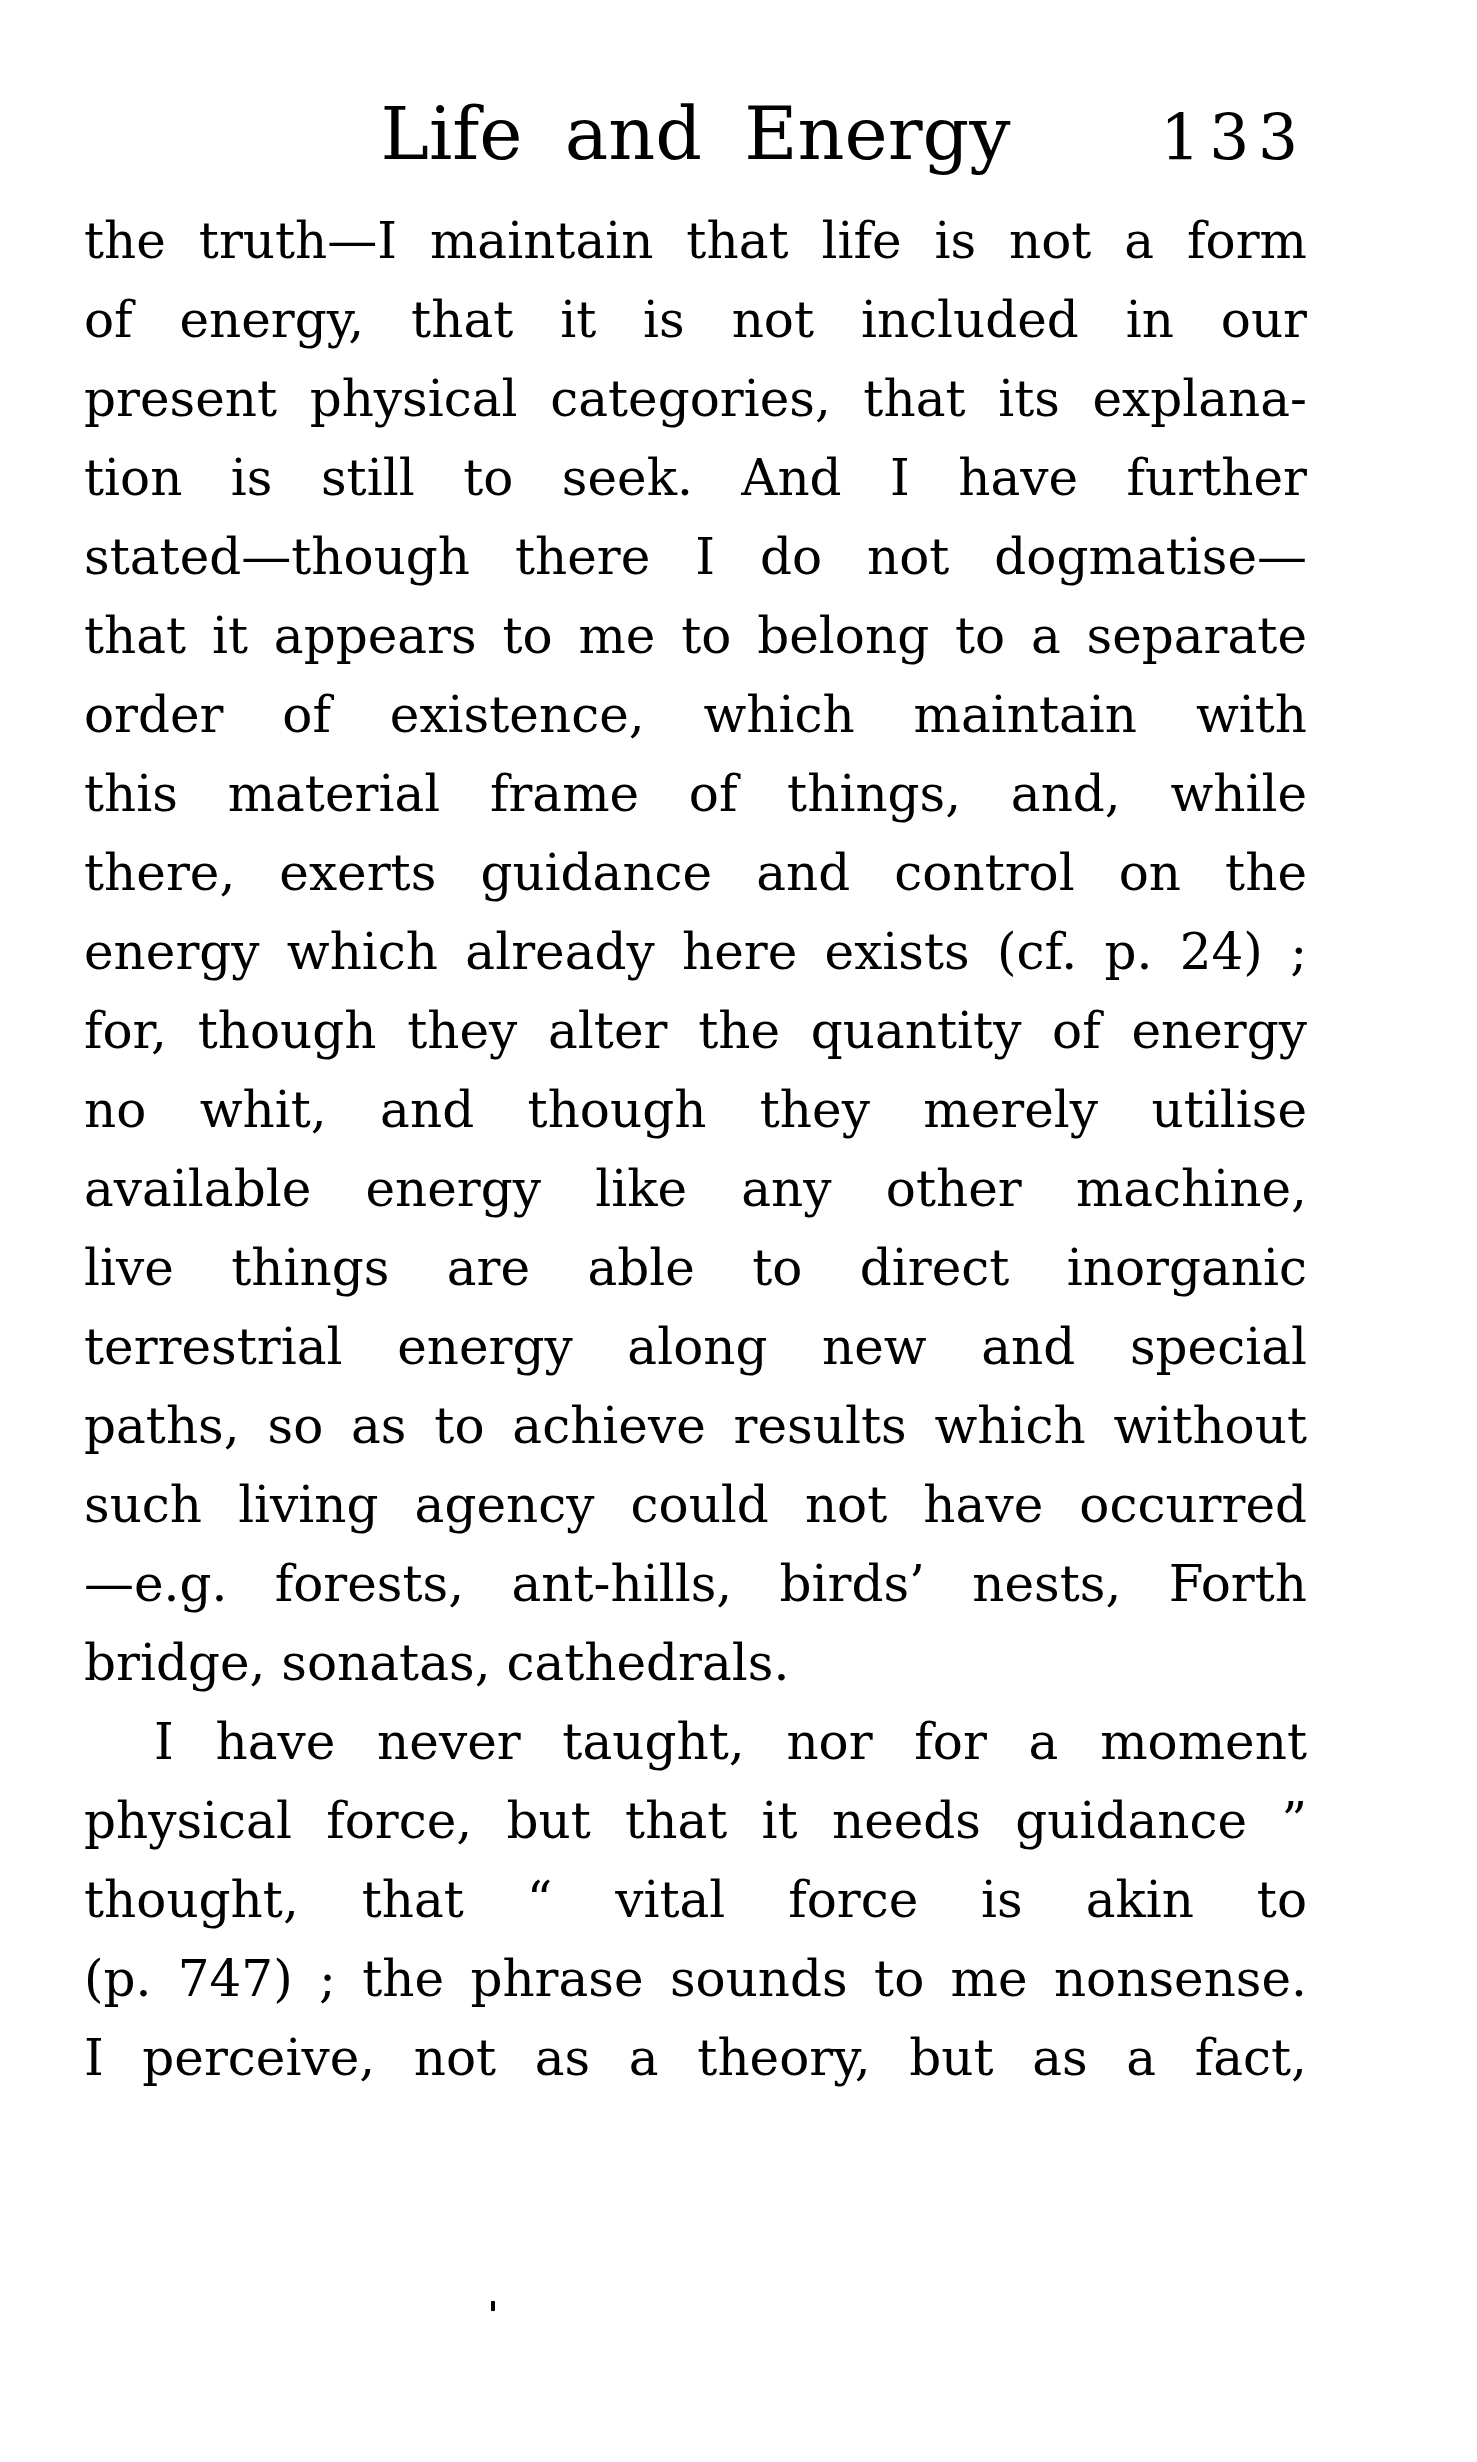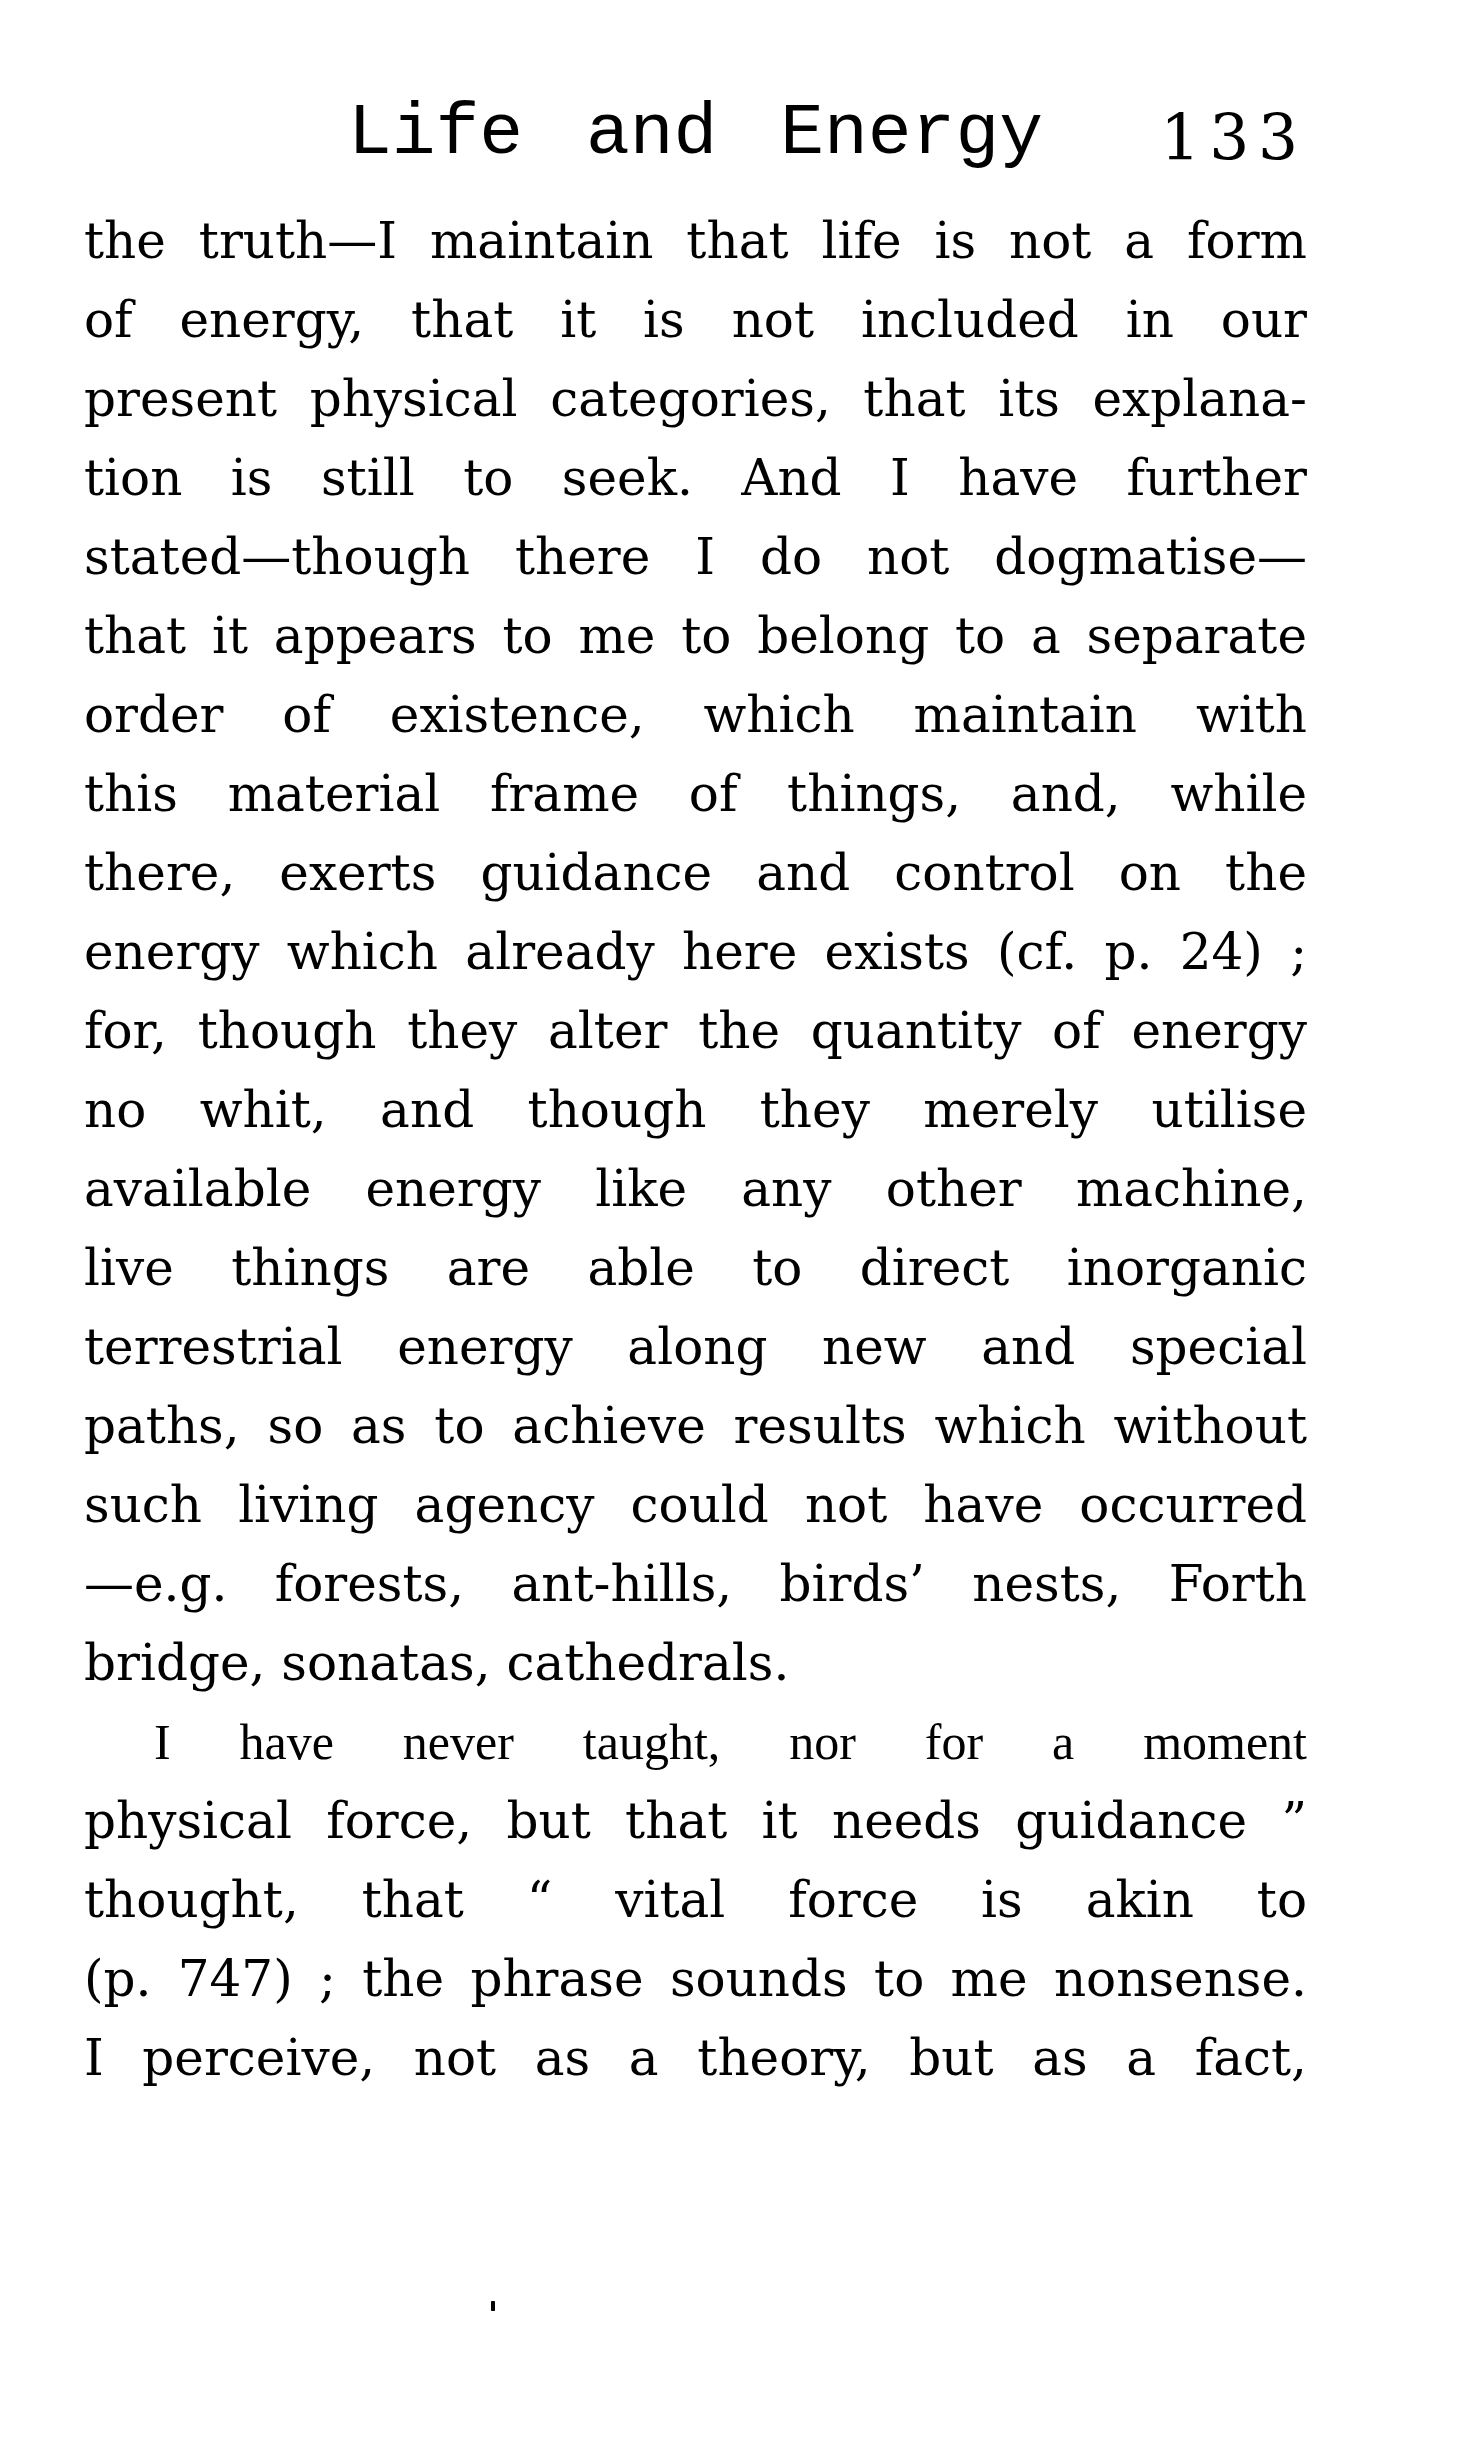--- a/index.html
+++ b/index.html
@@ -26,21 +26,20 @@
   .running-head {
     position: absolute;
     left: 0;
     right: 0;
     top: 0;
     text-align: center;
     font-size: 73px;
     line-height: 1.1;
     word-spacing: 19px;
     white-space: nowrap;
-    font-family: Liberation Mono, monospace;
   }
   .page-number {
     position: absolute;
     right: 0;
     top: 10.3px;
     font-size: 63px;
     line-height: 1.1;
     letter-spacing: 8.8px;
   }
   .body-text {
@@ -57,21 +56,20 @@
     -moz-text-align-last: justify;
     white-space: normal;
   }
   .text-line.no-just {
     text-align: left;
     text-align-last: left;
     -moz-text-align-last: left;
   }
   .text-line.indent {
     text-indent: 70px;
-    font-family: Liberation Serif, serif;
   }
   .it {
   }
   .ink-speck {
     position: absolute;
     left: 491px;
     top: 2301px;
     width: 3.7px;
     height: 10.3px;
     background: #000000;

